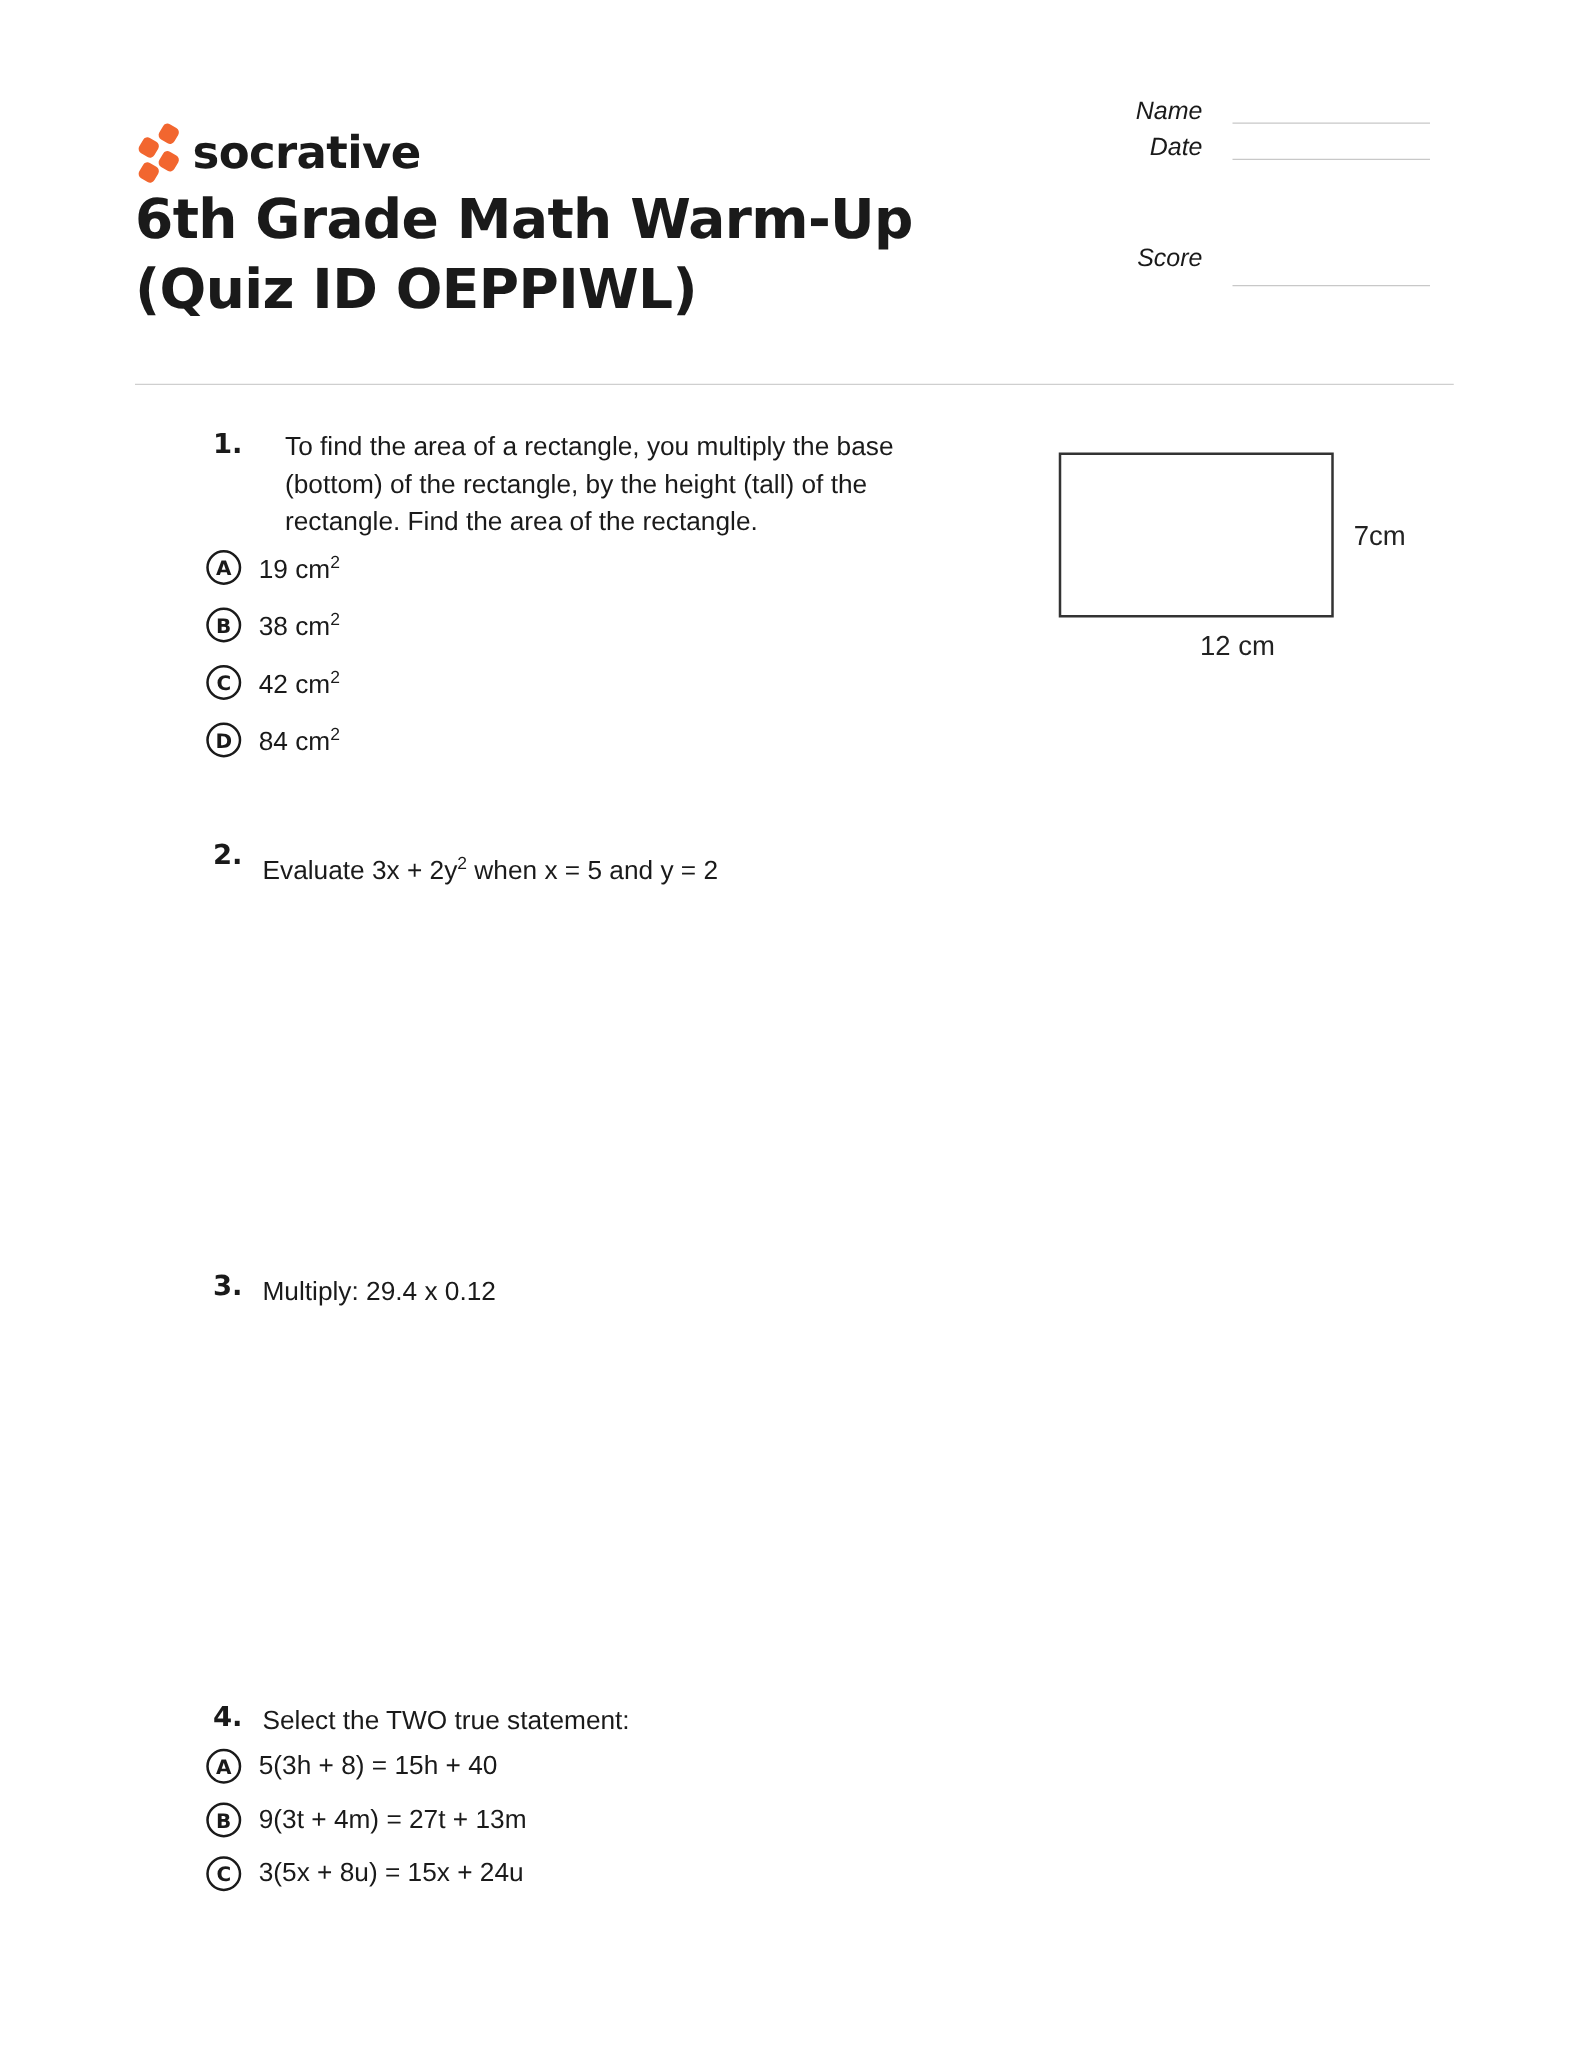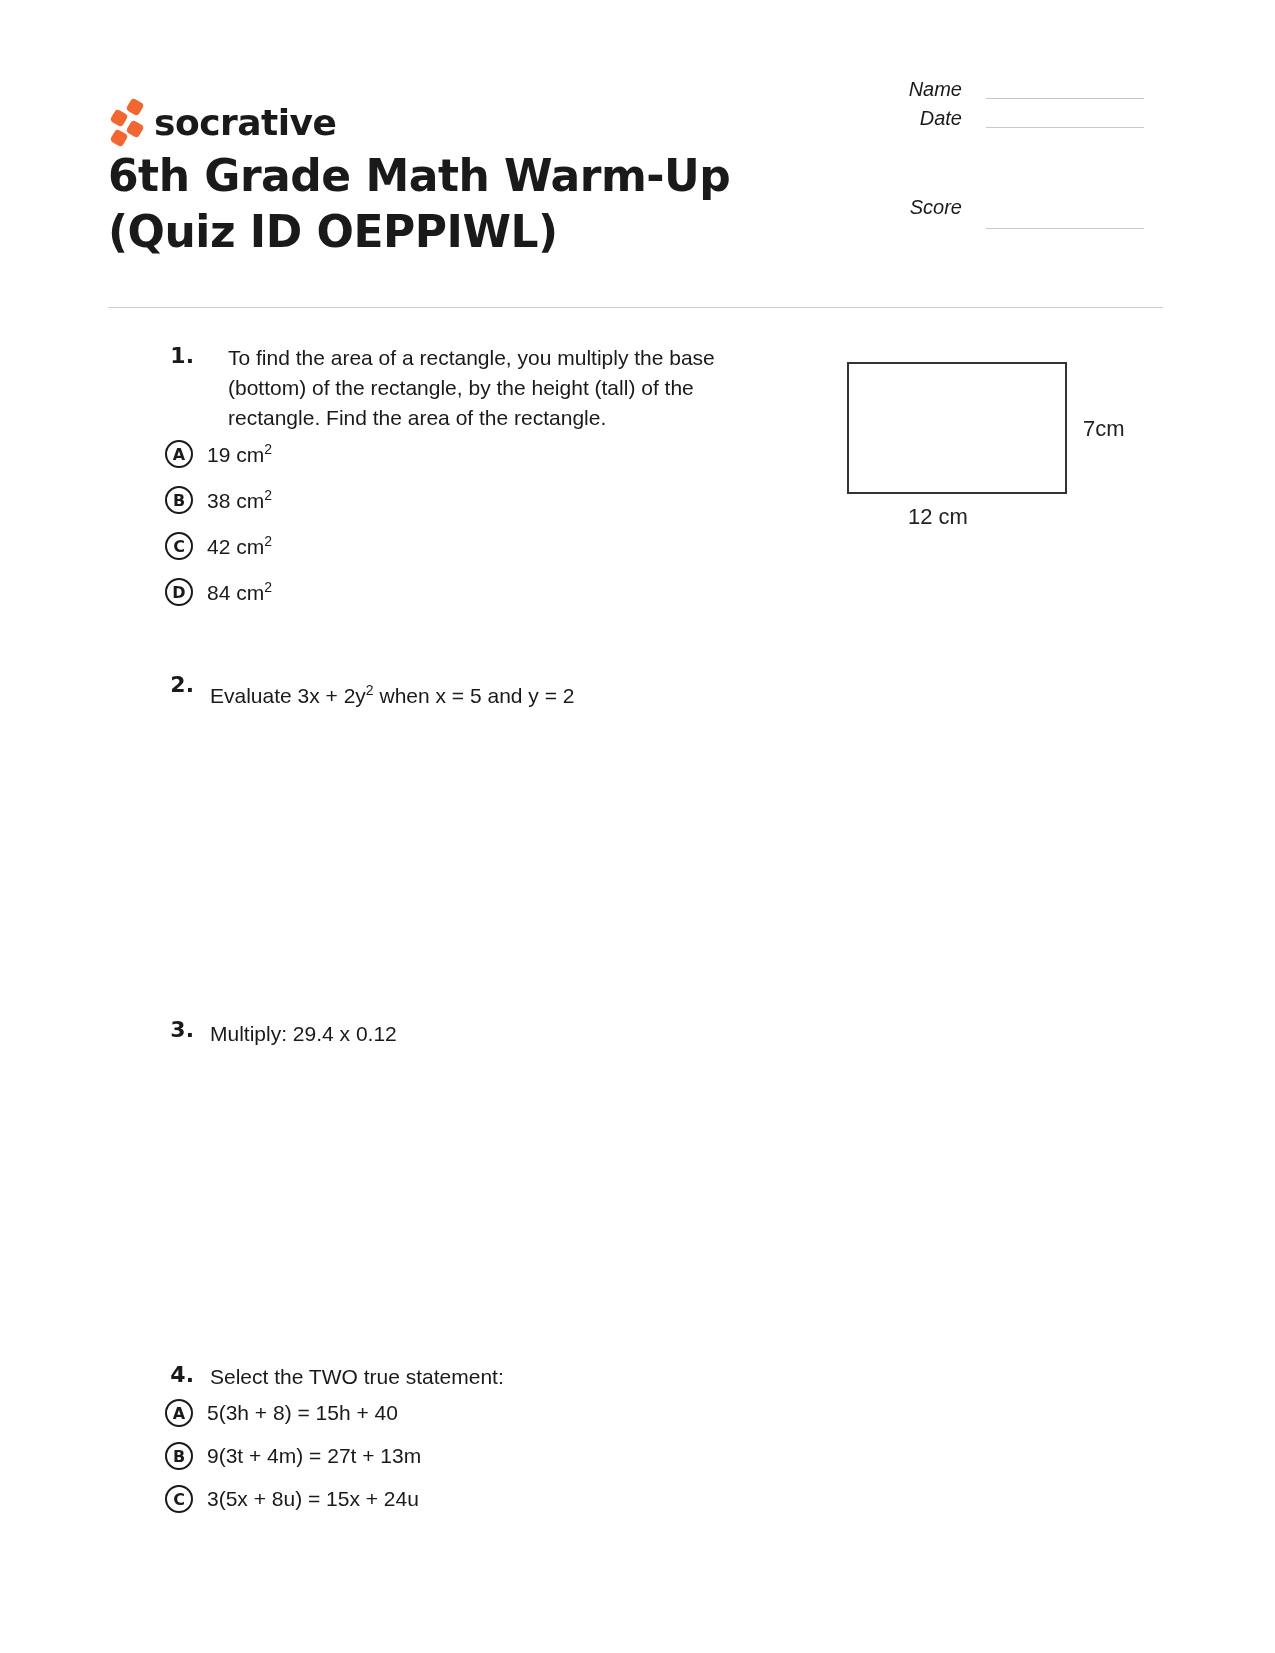--- a/index.html
+++ b/index.html
@@ -63,21 +63,21 @@
   <div class="bubble">C</div>
   <span class="opt-text"><span>42 cm</span><sup>2</sup></span>
 </div>
 <div class="abs opt" style="left:165px; top:578px;">
   <div class="bubble">D</div>
   <span class="opt-text"><span>84 cm</span><sup>2</sup></span>
 </div>
 
 <div class="abs rect"></div>
 <div class="abs dim" style="left:1083px; top:416px;">7cm</div>
-<div class="abs dim" style="left:908px; top:504px;">12 cm</div>
+<div class="abs dim" style="left:960px; top:504px;">12 cm</div>
 
 <div class="abs qnum" style="left:158px; top:672px;">2.</div>
 <div class="abs qtext" style="left:210px; top:675px;"><span>Evaluate 3x + 2y</span><sup>2</sup><span> when x = 5 and y = 2</span></div>
 
 <div class="abs qnum" style="left:158px; top:1017px;">3.</div>
 <div class="abs qtext" style="left:210px; top:1019px;">Multiply: 29.4 x 0.12</div>
 
 <div class="abs qnum" style="left:158px; top:1362px;">4.</div>
 <div class="abs qtext" style="left:210px; top:1362px;">Select the TWO true statement:</div>
 

